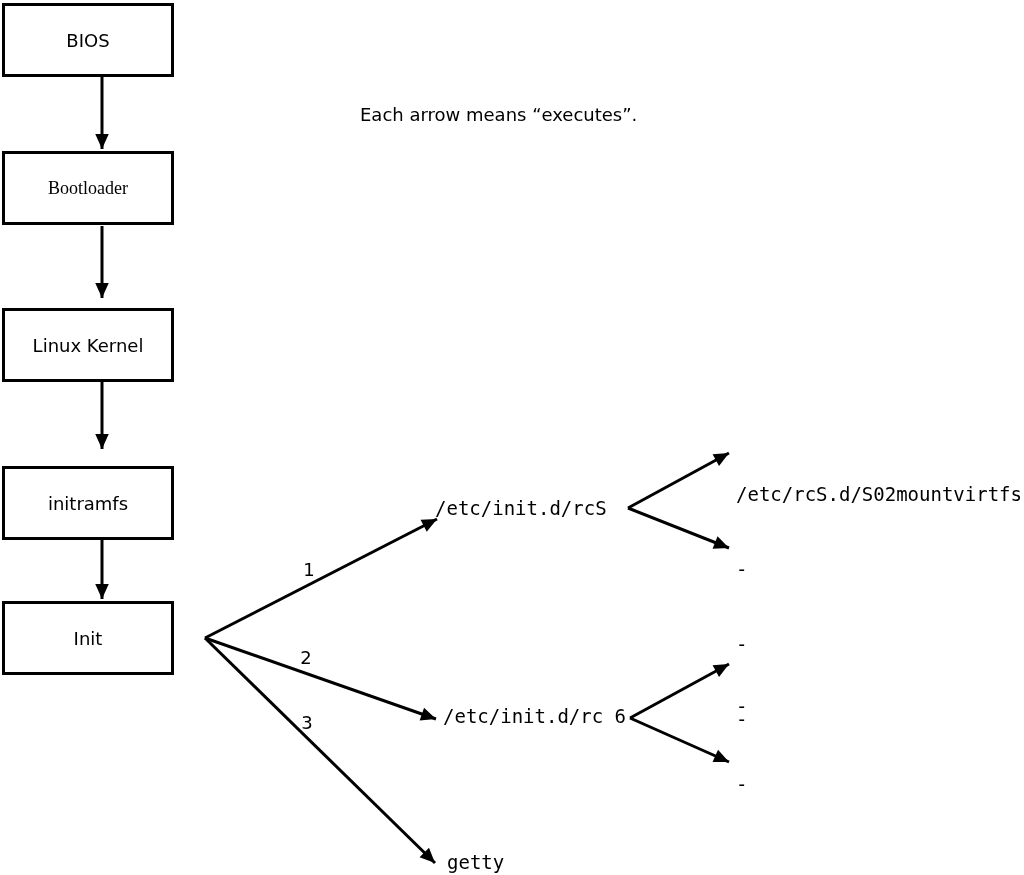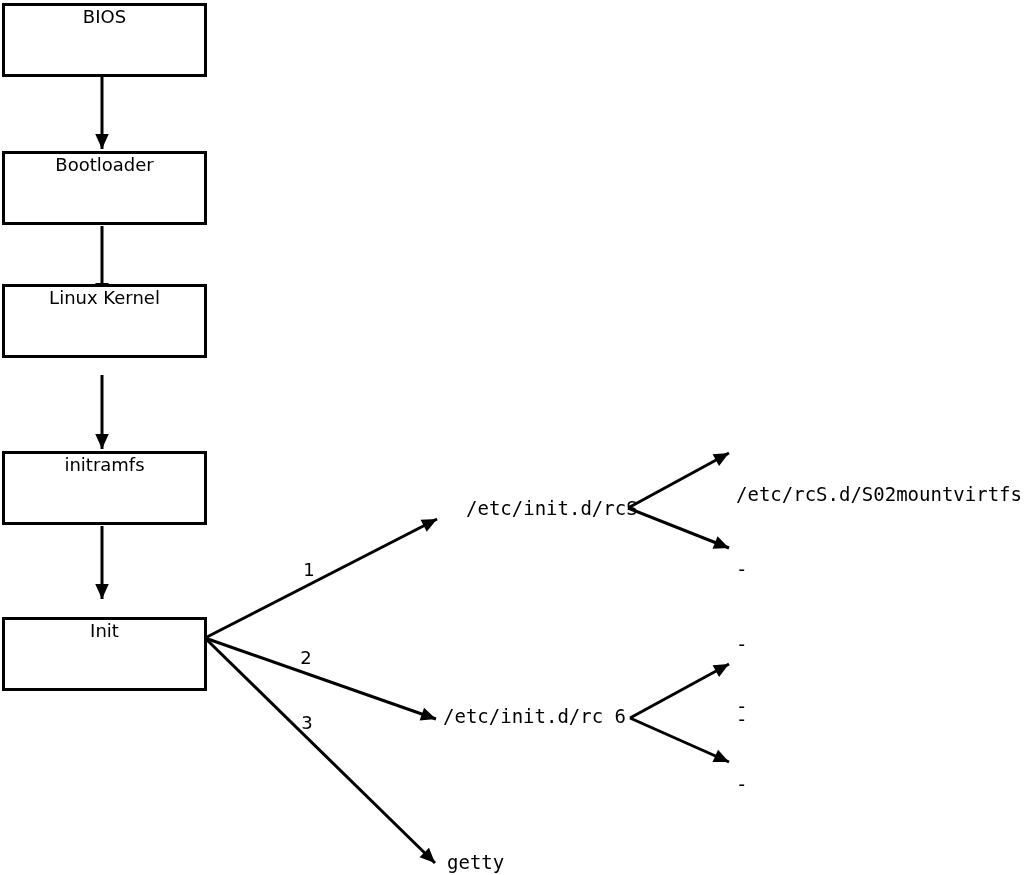--- a/index.html
+++ b/index.html
@@ -17,33 +17,34 @@
   #wires {
     position: absolute;
     left: 0; top: 0;
     width: 1024px; height: 875px;
     pointer-events: none;
   }
   #wires line { stroke: var(--fg); stroke-width: 3; }
   .node {
     position: absolute;
     left: 2px;
-    width: 205px;
+    width: 172px;
     height: 74px;
     border: 3px solid var(--fg);
     background: var(--bg);
     display: flex;
+    align-items: center;
     justify-content: center;
     font-size: 18px;
   }
   .node-bios       { top: 3px; }
-  .node-bootloader { top: 151px; }
-  .node-kernel     { top: 284px; }
-  .node-initramfs  { top: 451px; }
-  .node-init       { top: 601px; margin-top: 16px; }
+  .node-bootloader { top: 151px; font-family: Liberation Serif, serif; }
+  .node-kernel     { top: 308px; }
+  .node-initramfs  { top: 466px; }
+  .node-init       { top: 601px; }
   .note {
     position: absolute;
     left: 360px; top: 104px;
     font-size: 18px;
     white-space: pre;
   }
   .edge-num {
     position: absolute;
     width: 30px;
     text-align: center;
@@ -53,21 +54,21 @@
   .num-1 { left: 294px; top: 559px; }
   .num-2 { left: 291px; top: 647px; }
   .num-3 { left: 292px; top: 712px; }
   .mono {
     position: absolute;
     font-family: "DejaVu Sans Mono", monospace;
     font-size: 19px;
     line-height: 25px;
     white-space: pre;
   }
-  .target-rcs   { left: 466px; top: 496px; }
+  .target-rcs   { left: 435px; top: 496px; }
   .target-rc2   { left: 443px; top: 704px; }
   .target-getty { left: 447px; top: 850px; text-align: right; }
   .script-list {
     position: absolute;
     left: 736px;
     font-family: "DejaVu Sans Mono", monospace;
     font-size: 19px;
     white-space: pre;
   }
   .list-rcs { top: 432px; line-height: 25px; }
@@ -106,20 +107,21 @@
   <div class="node node-kernel">
     <span>Linux Kernel</span>
   </div>
   <div class="node node-initramfs">
     <span>initramfs</span>
   </div>
   <div class="node node-init">
     <span>Init</span>
   </div>
 
+  <div class="note">Each arrow means “executes”.</div>
 
   <div class="edge-num num-1">1</div>
   <div class="edge-num num-2">2</div>
   <div class="edge-num num-3">3</div>
 
   <div class="mono target-rcs">/etc/init.d/rcS</div>
   <div class="mono target-rc2">/etc/init.d/rc 6</div>
   <div class="mono target-getty">getty</div>
 
   <div class="script-list list-rcs">

